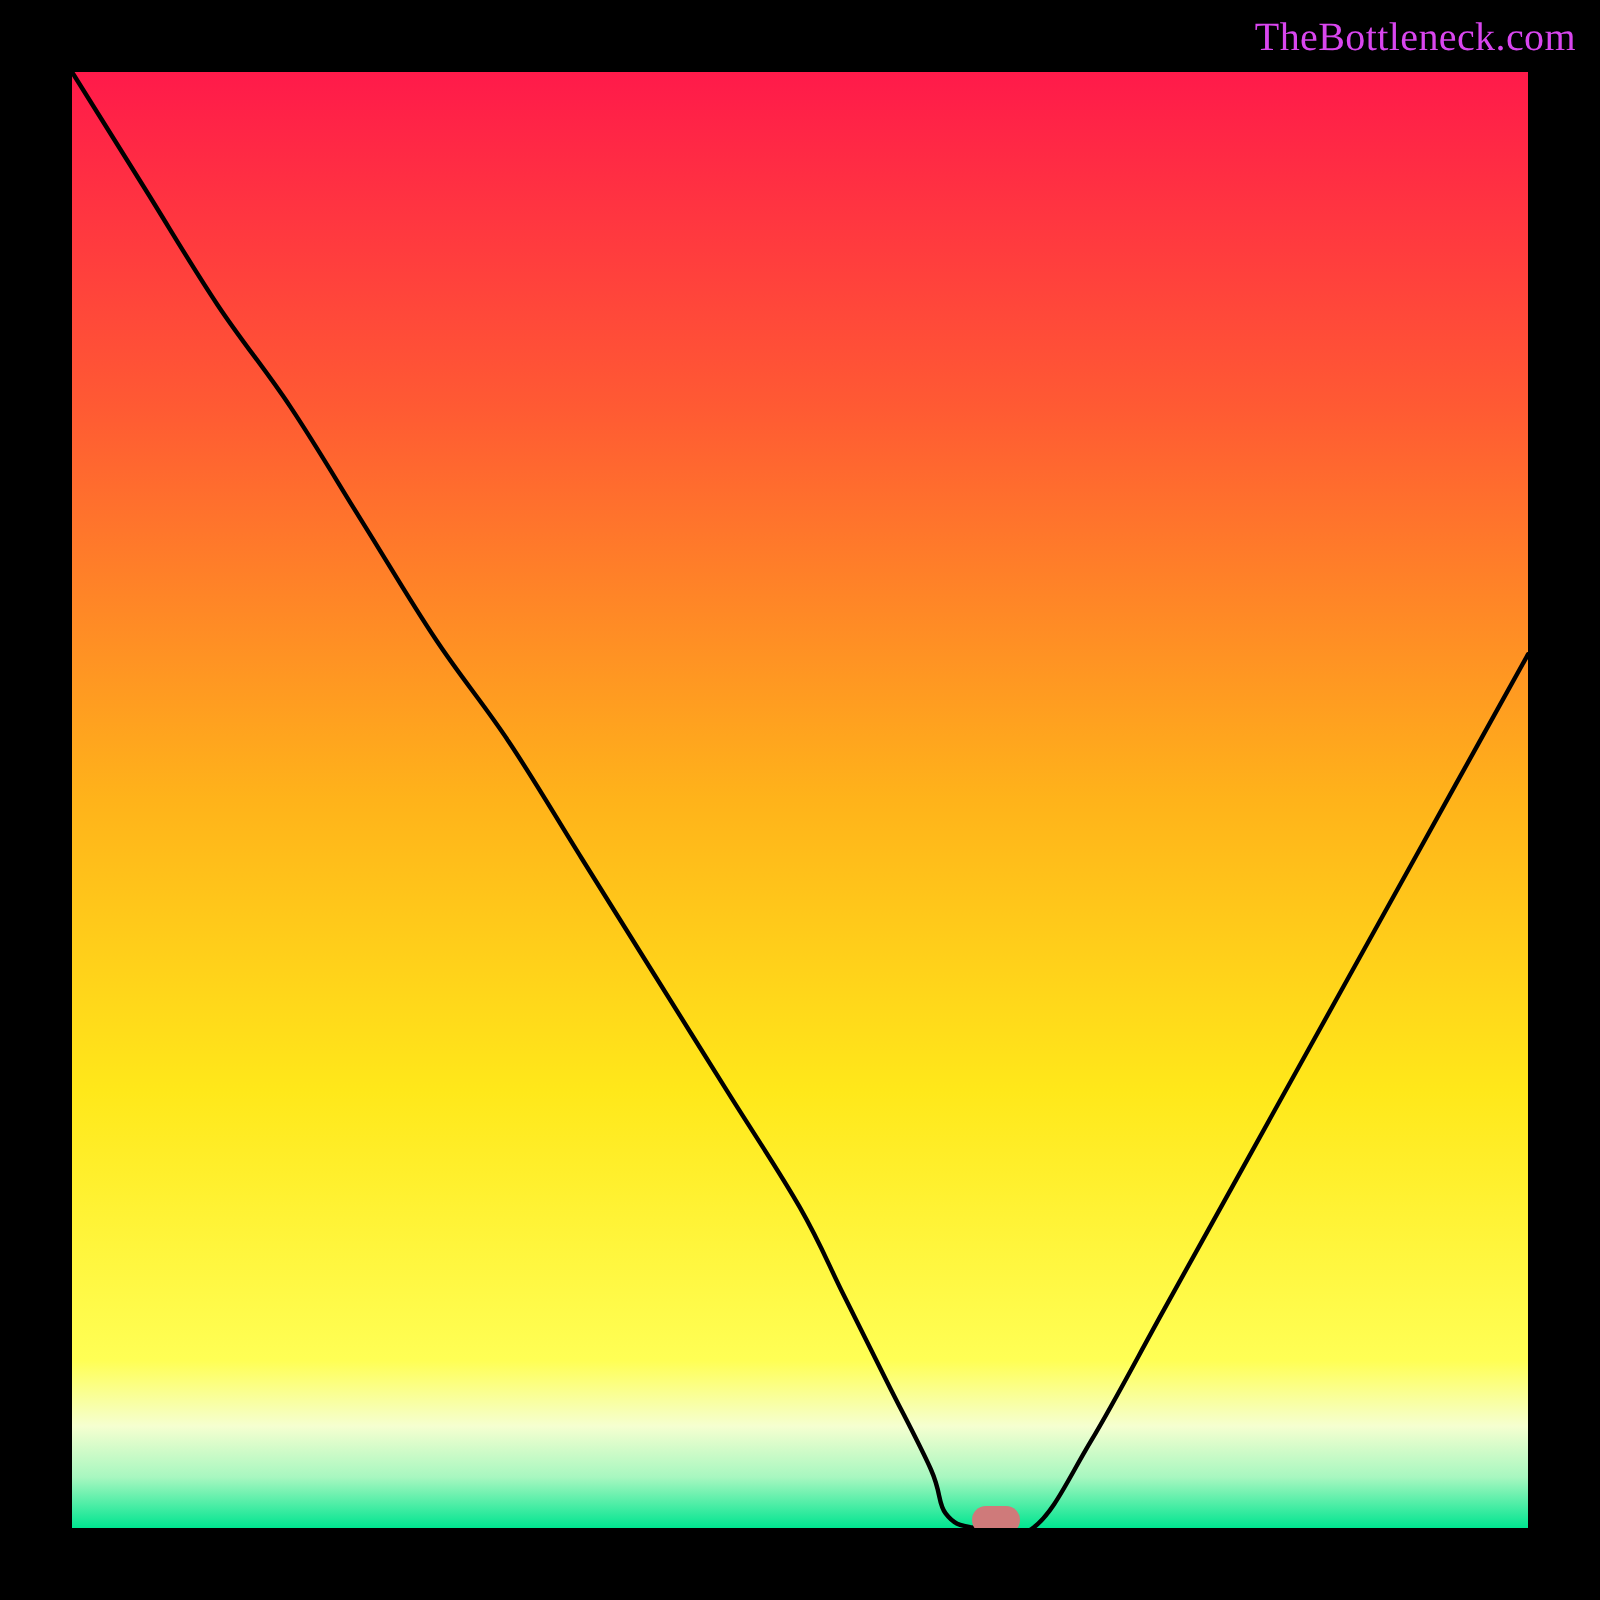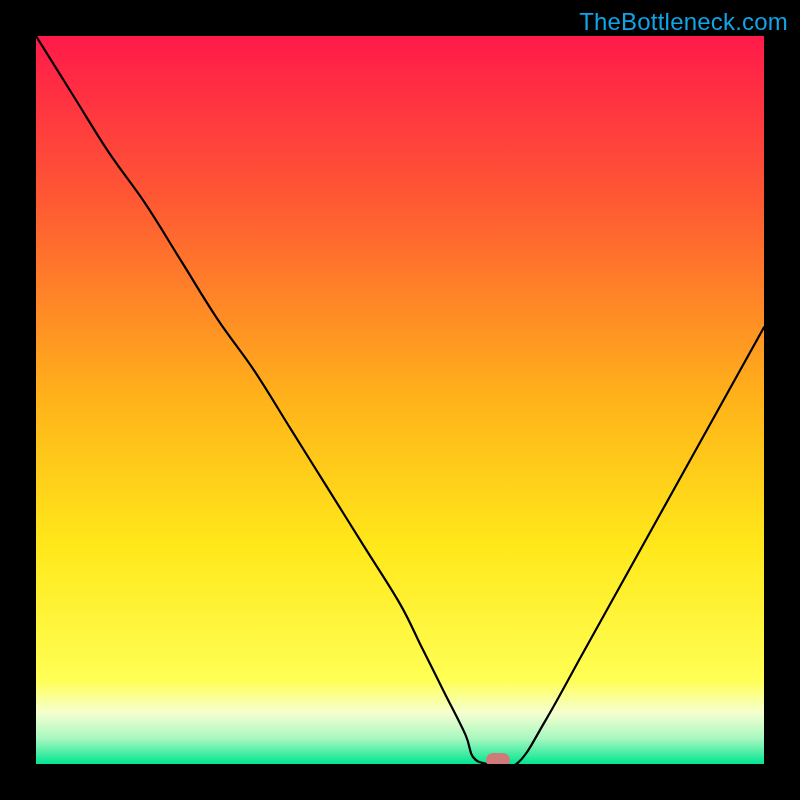--- a/index.html
+++ b/index.html
@@ -23,25 +23,26 @@
     left: 36px;
     top: 36px;
     width: 728px;
     height: 728px;
     overflow: hidden;
   }
   .watermark {
     position: absolute;
     top: 8px;
     right: 12px;
-    color: #0ea5e9;
-    font-size: 24px;
+    color: #d946ef;
+    font-size: 20px;
     font-weight: 500;
     letter-spacing: 0.2px;
     user-select: none;
+    font-family: Liberation Serif, serif;
   }
   .marker {
     position: absolute;
     width: 24px;
     height: 14px;
     border-radius: 7px;
     background: #cf7a7a;
     transform: translate(-50%, -50%);
   }
 </style>

